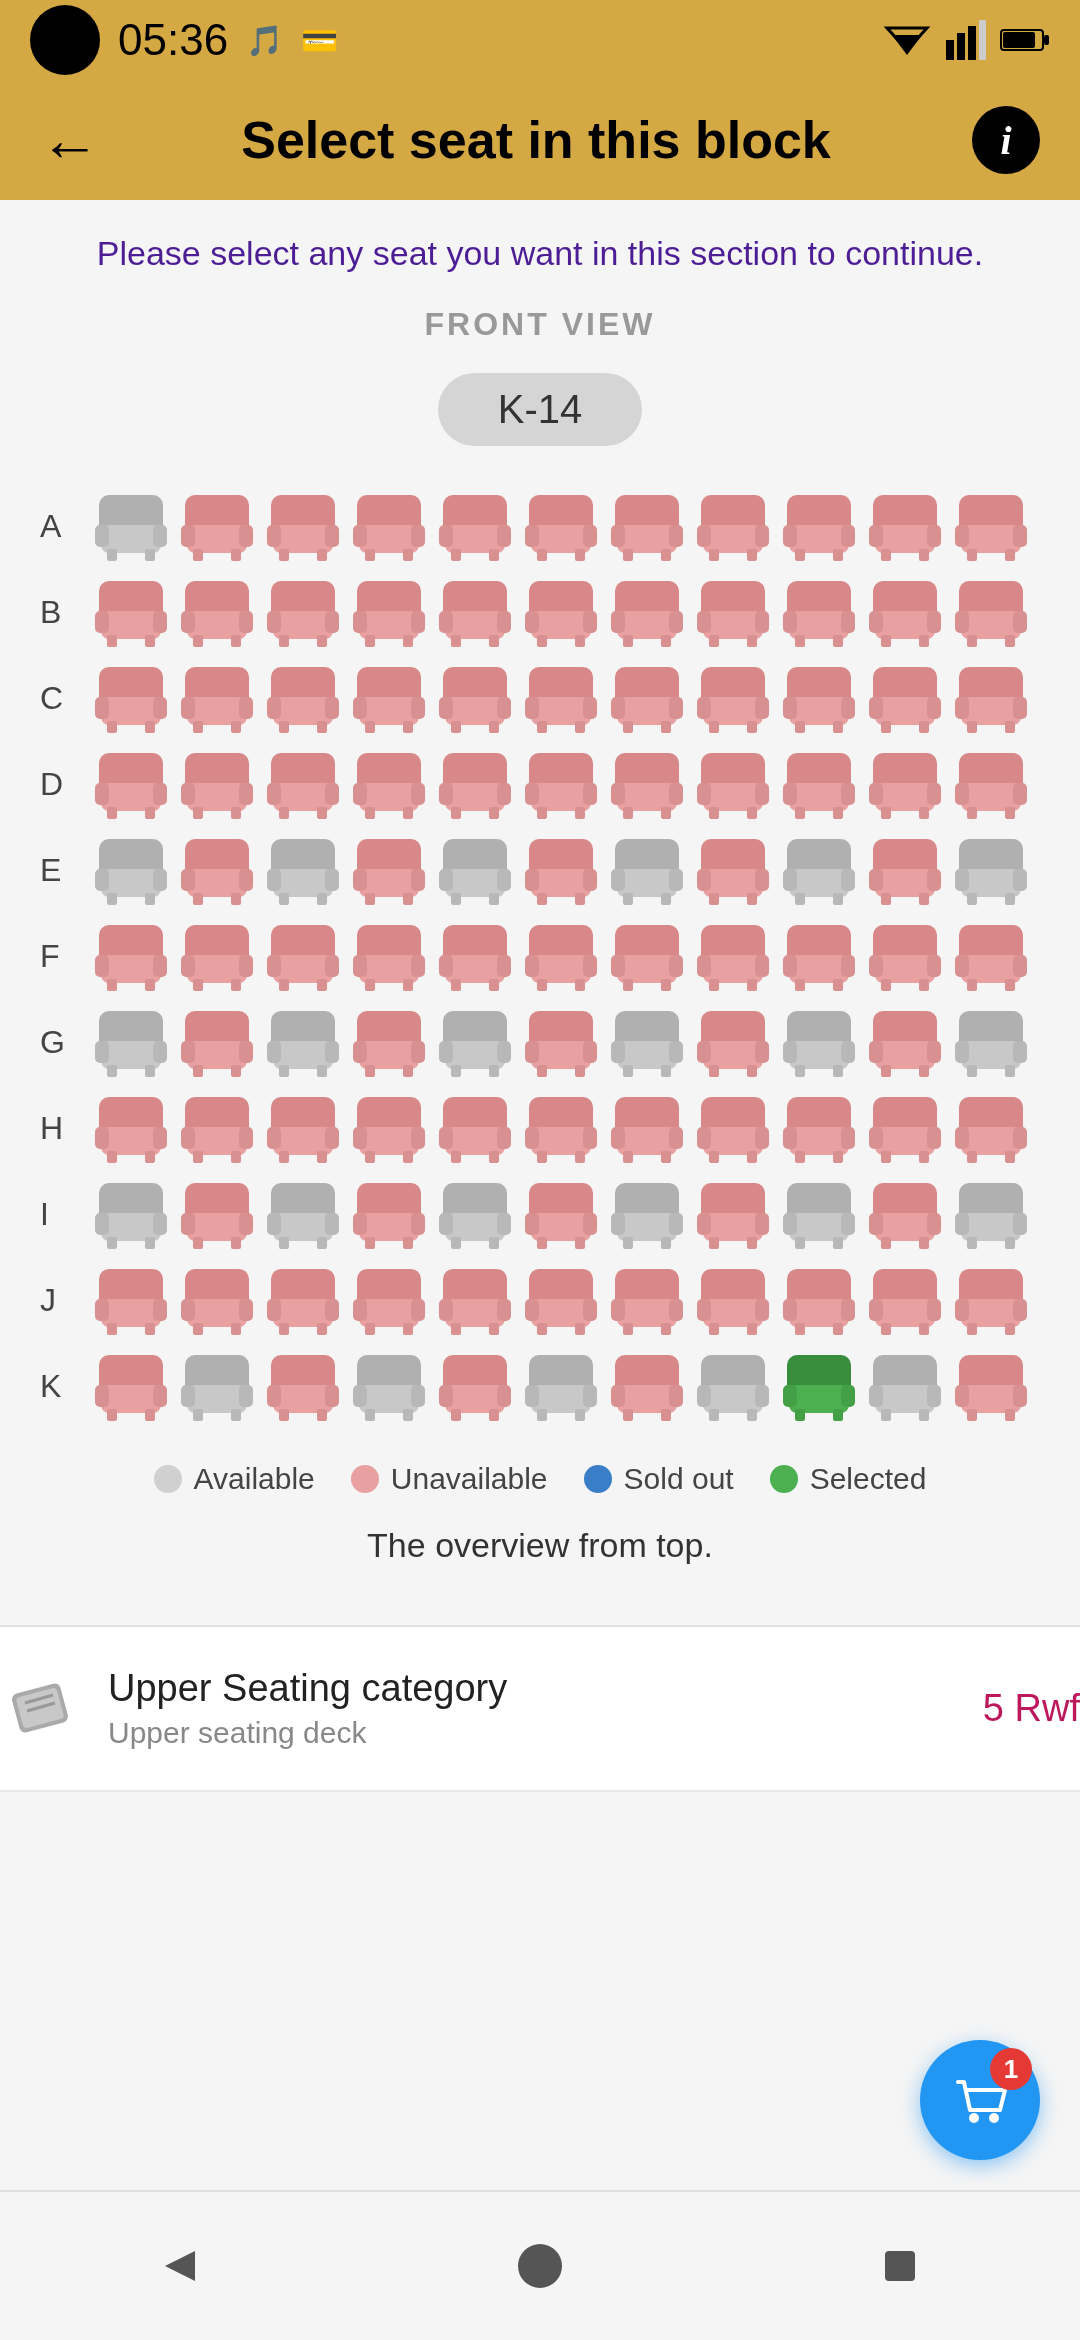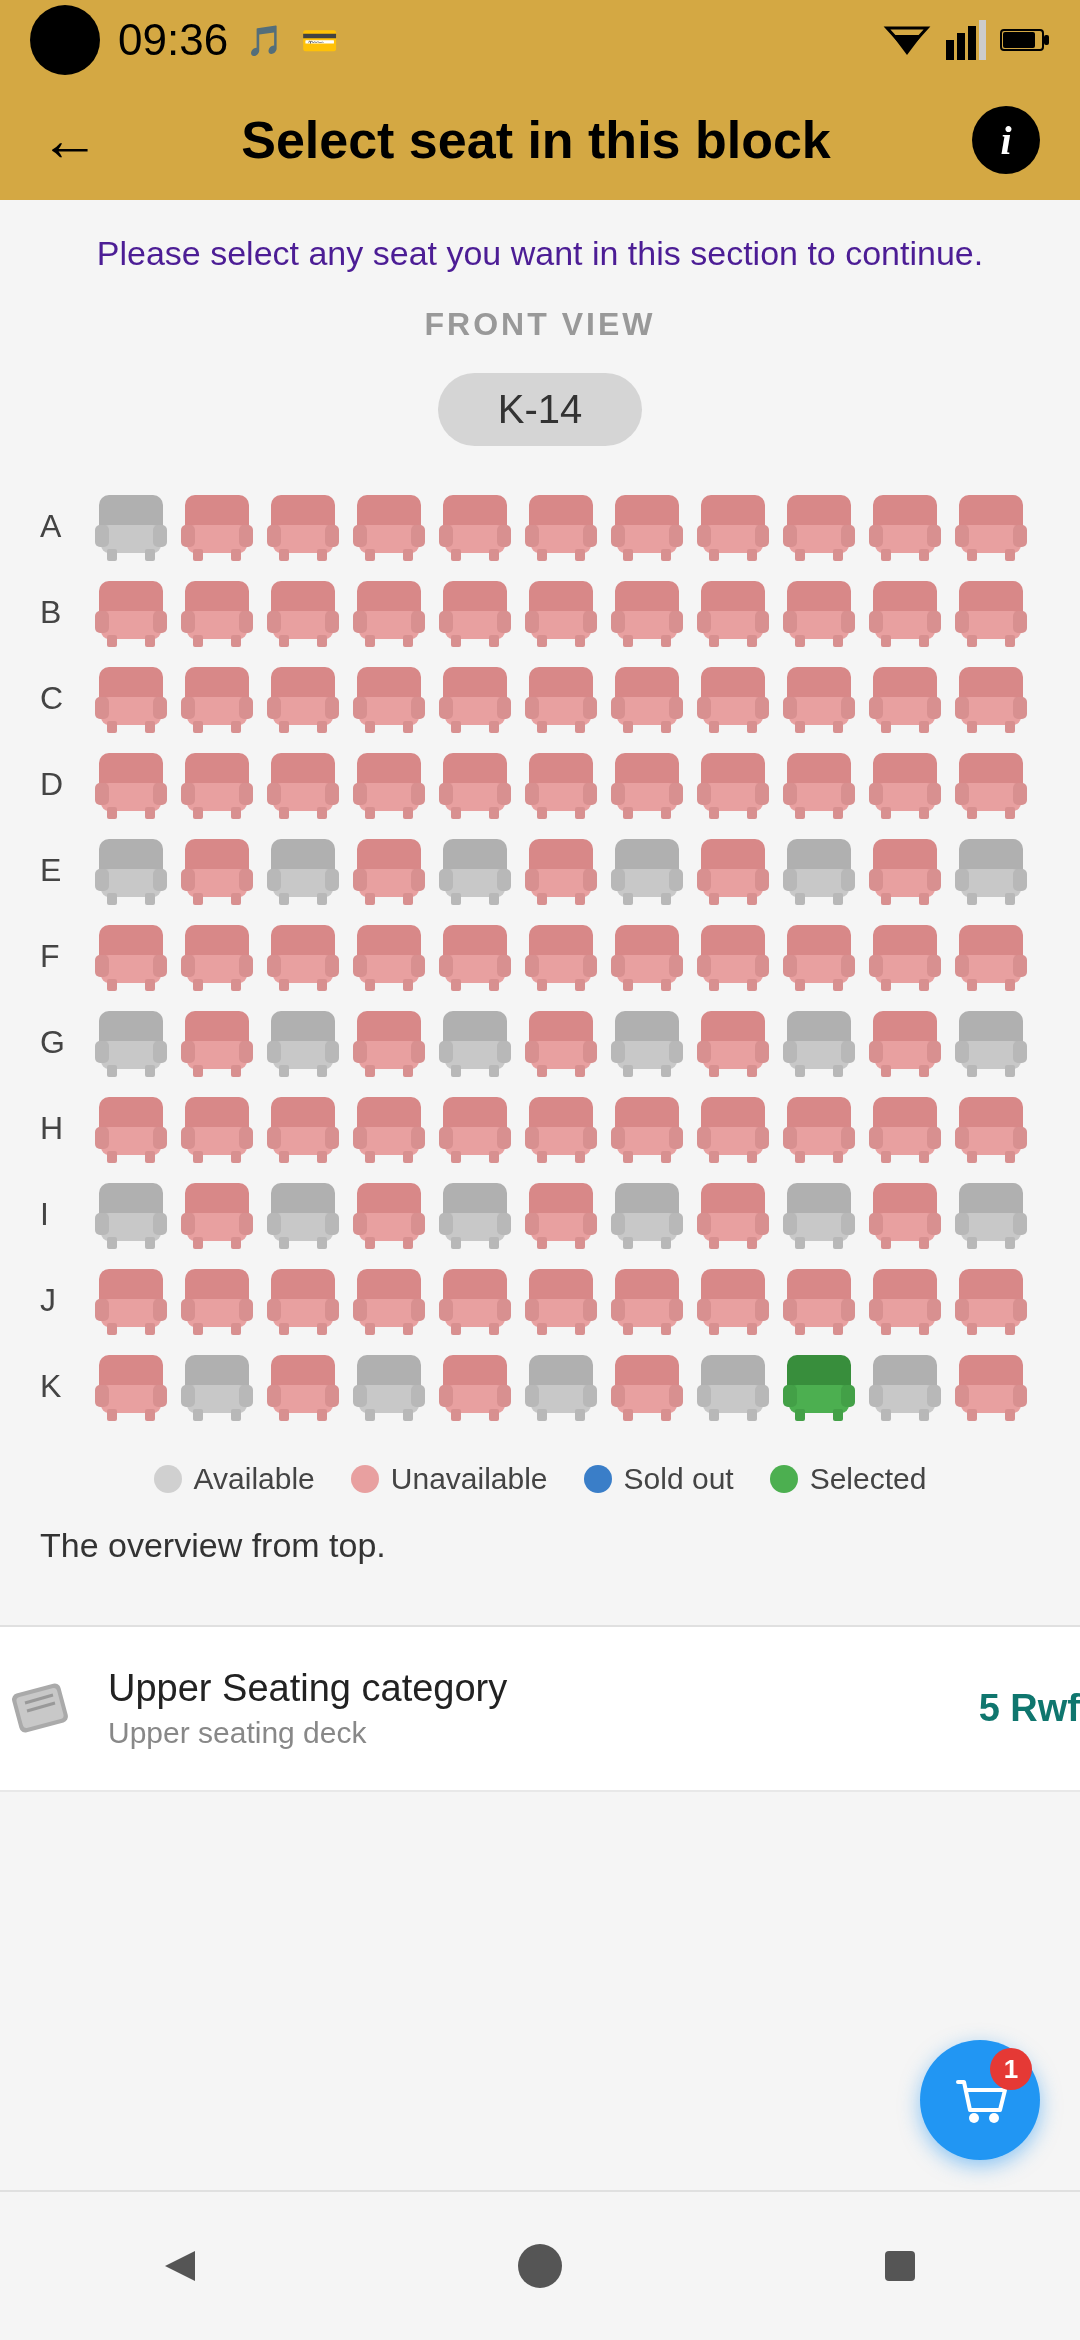--- a/index.html
+++ b/index.html
@@ -198,20 +198,21 @@
     }
 
     .legend-dot.available { background: #d0d0d0; }
     .legend-dot.unavailable { background: #e8a0a0; }
     .legend-dot.sold-out { background: #3a7ec8; }
     .legend-dot.selected { background: #4caf50; }
 
     .overview-text {
       font-size: 34px;
       color: #333;
+      text-align: center;
       margin: 10px 0 30px;
     }
 
     
     .divider {
       height: 2px;
       background: #e0e0e0;
       margin: 0 -40px;
     }
 
@@ -246,22 +247,22 @@
       margin-bottom: 6px;
     }
 
     .category-desc {
       font-size: 30px;
       color: #888;
     }
 
     .category-price {
       font-size: 38px;
-      font-weight: 700;
-      color: #0f766e;
+      font-weight: 400;
+      color: #be185d;
     }
 
     
     .cart-fab {
       position: fixed;
       bottom: 180px;
       right: 40px;
       width: 120px;
       height: 120px;
       background: #2196f3;
@@ -311,21 +312,21 @@
       justify-content: center;
       cursor: pointer;
     }
   </style>
 </head>
 <body>
 
 <div class="status-bar">
   <div class="status-left">
     <div class="status-circle"></div>
-    <span class="status-time">09:36</span>
+    <span class="status-time">05:36</span>
     <span class="status-icon-text">🎵</span>
     <span class="status-icon-text">💳</span>
   </div>
   <div class="status-right">
 
     <svg width="50" height="40" viewBox="0 0 50 40">
       <polygon points="25,35 10,15 40,15" fill="#000"></polygon>
       <polygon points="25,30 5,8 45,8" fill="none" stroke="#000" stroke-width="3"></polygon>
     </svg>
 

